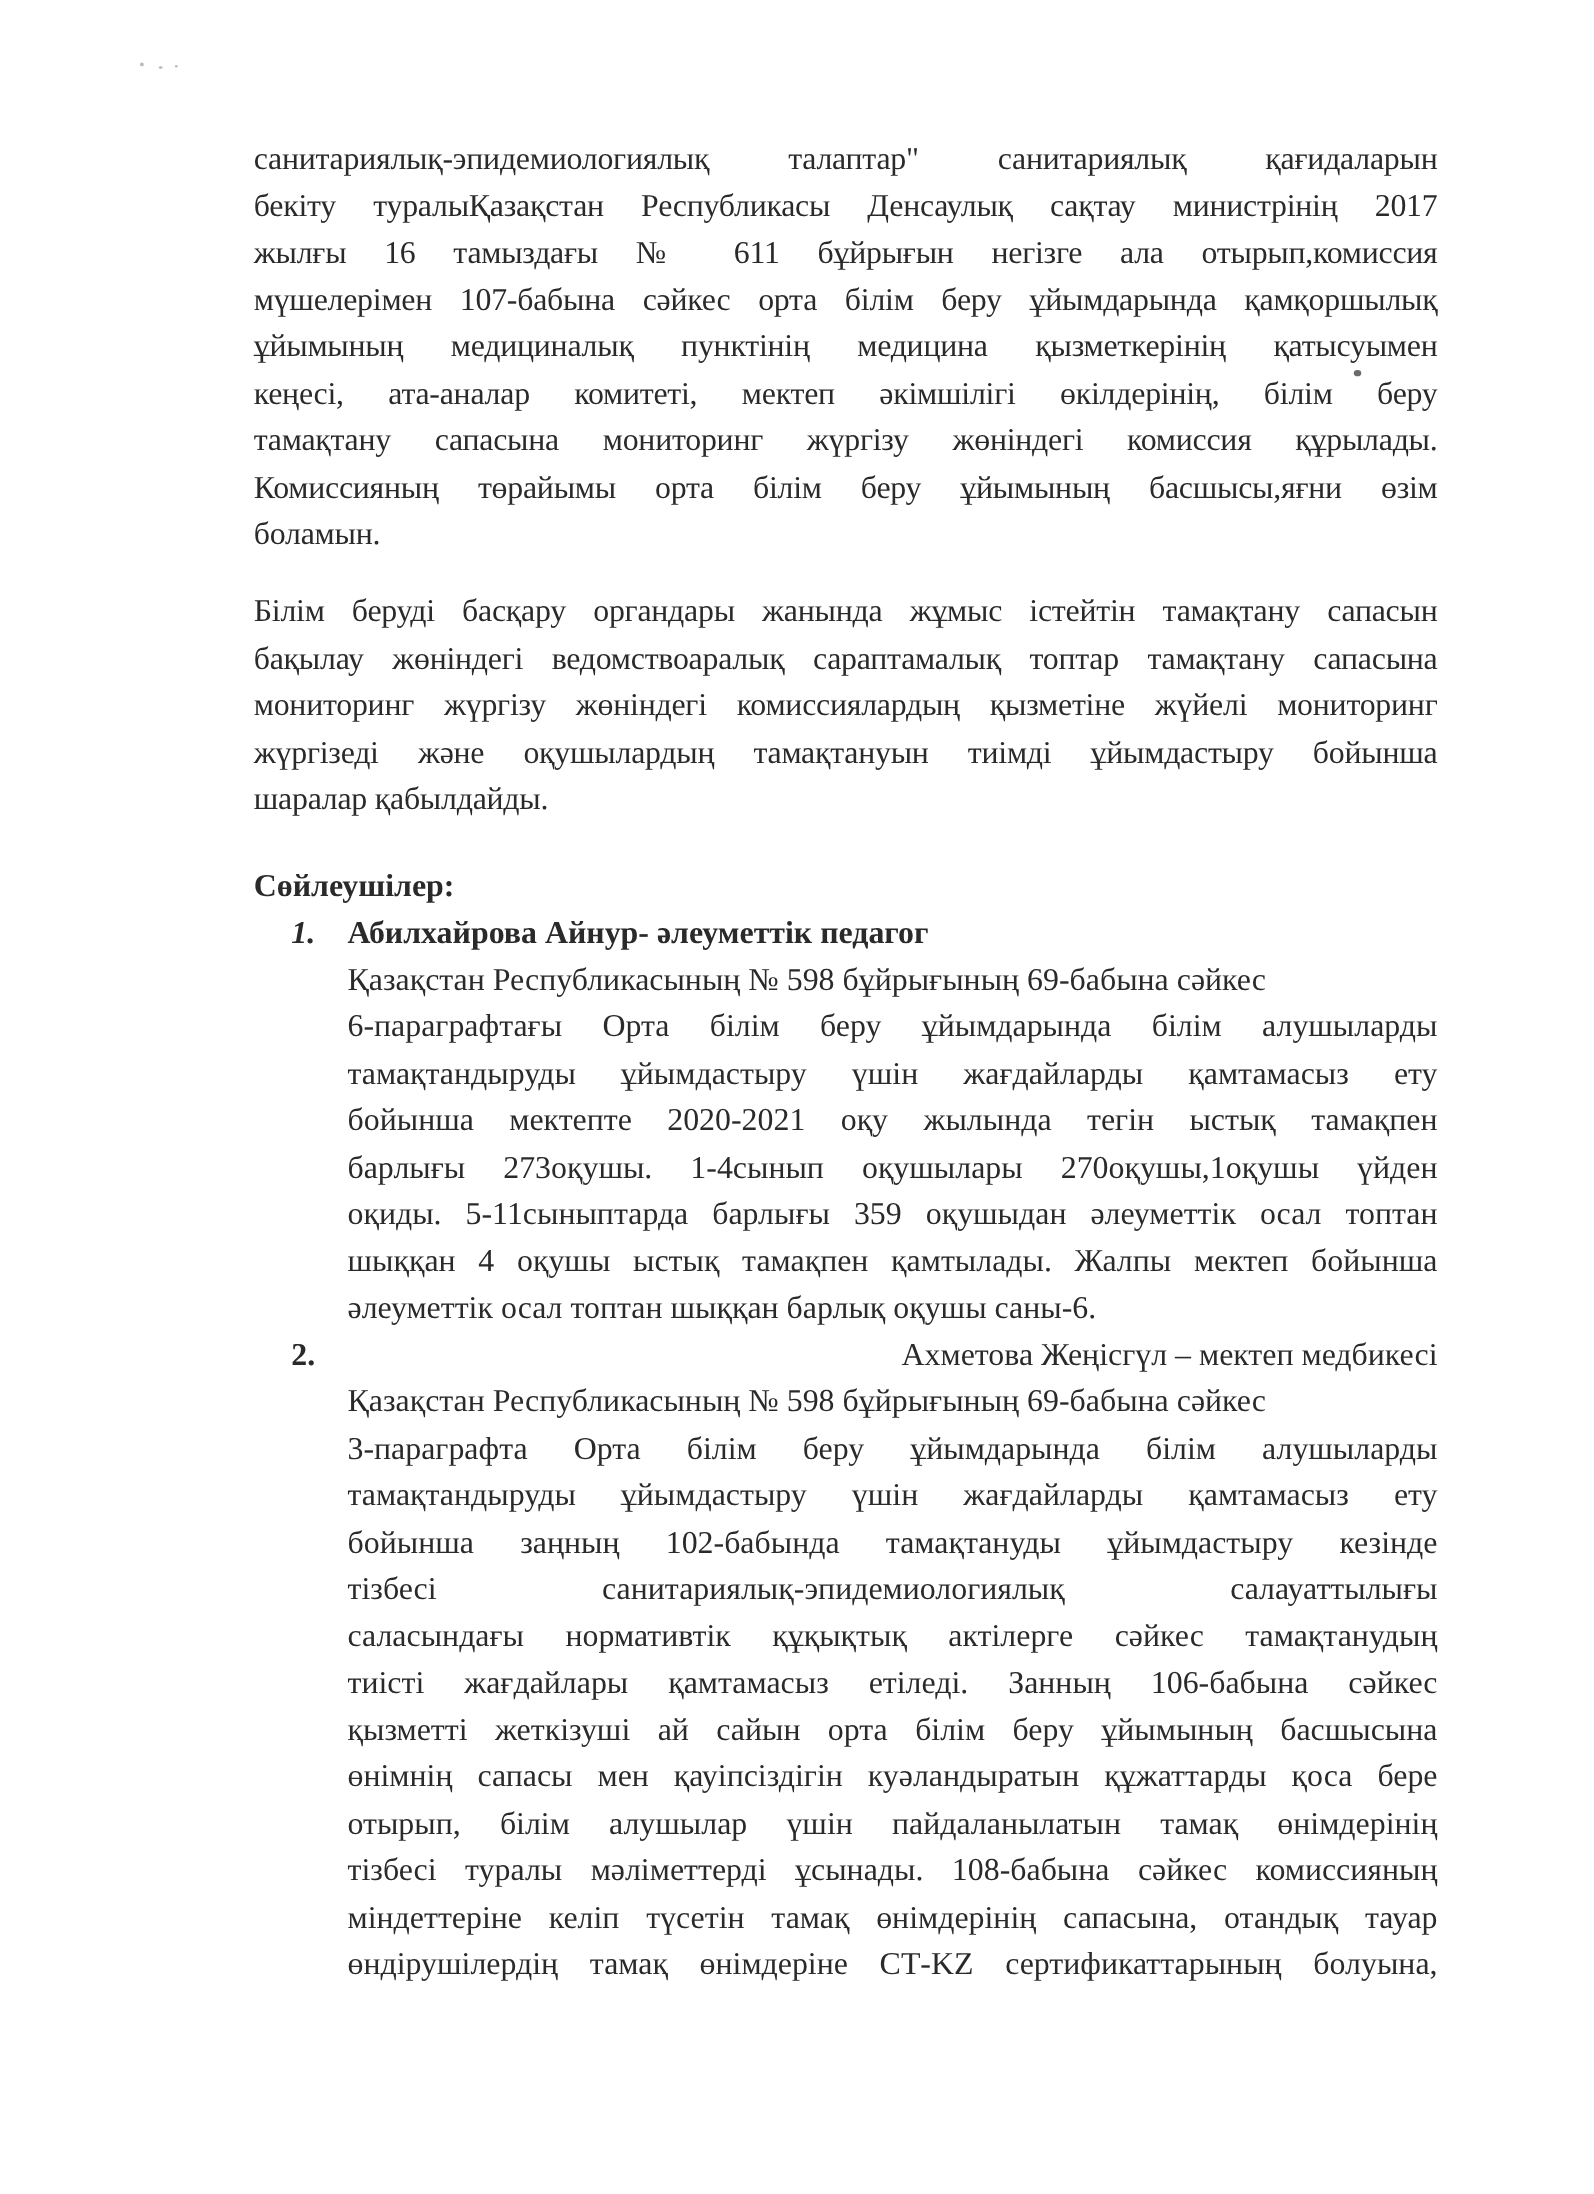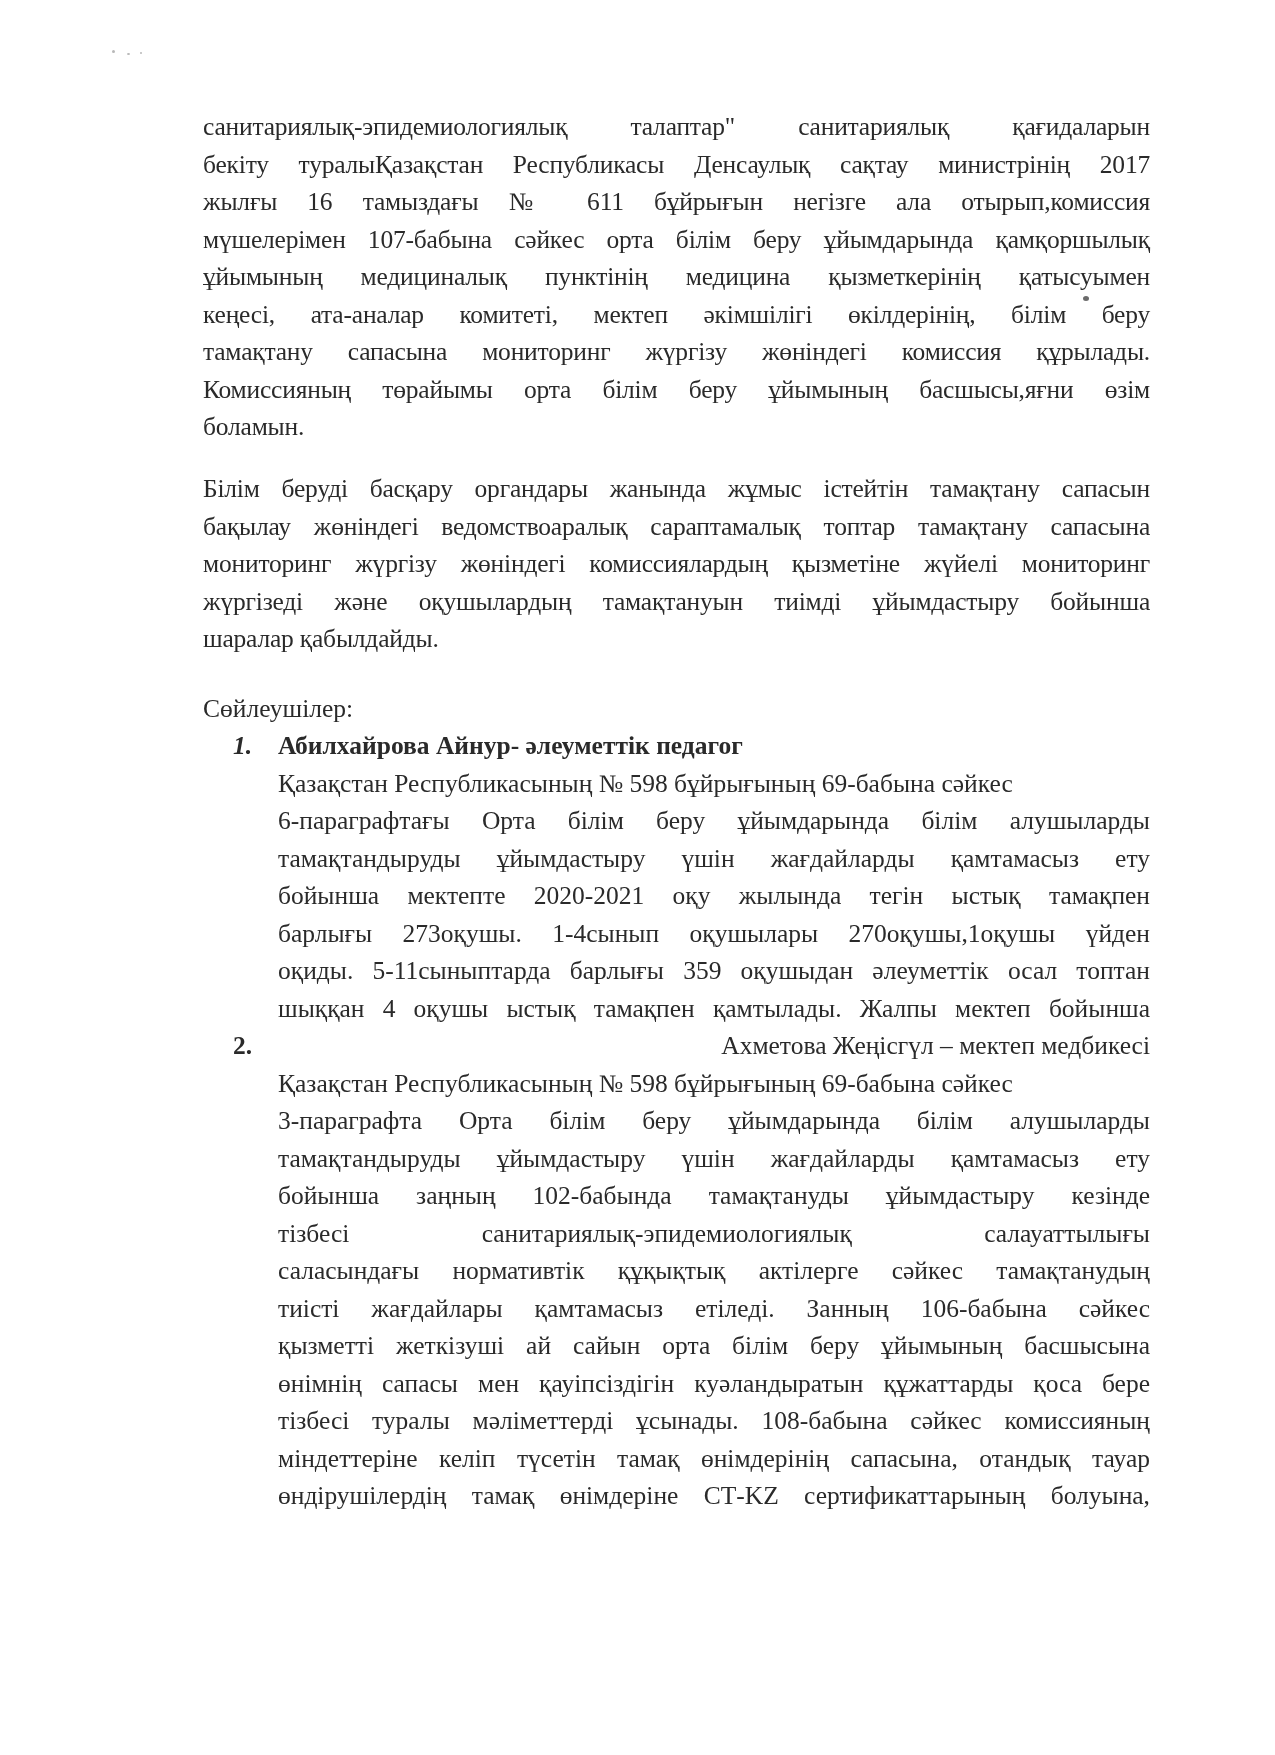--- a/index.html
+++ b/index.html
@@ -30,21 +30,21 @@
     line-height: 37.5px;
     text-align: justify;
     letter-spacing: -0.2px;
   }
   .para1 { top: 108px; }
   .para2 { top: 470px; }
   .heading {
     position: absolute;
     left: 203px;
     top: 690px;
-    font-weight: normal;
+    font-weight: bold;
     font-size: 25.5px;
     line-height: 37.5px;
   }
   .speakers {
     position: absolute;
     left: 233px;
     width: 917px;
     top: 727px;
     font-size: 25.5px;
     line-height: 37.5px;
@@ -101,33 +101,35 @@
     <div class="speaker speaker-1">
       <span class="num">1.</span>
       <span class="line name">Абилхайрова Айнур- әлеуметтік педагог</span>
       <span class="line">Қазақстан Республикасының № 598 бұйрығының 69-бабына сәйкес</span>
       <span class="justify-line">6-параграфтағы Орта білім беру ұйымдарында білім алушыларды</span>
       <span class="justify-line">тамақтандыруды ұйымдастыру үшін жағдайларды қамтамасыз ету</span>
       <span class="justify-line">бойынша мектепте 2020-2021 оқу жылында тегін ыстық тамақпен</span>
       <span class="justify-line">барлығы 273оқушы. 1-4сынып оқушылары 270оқушы,1оқушы үйден</span>
       <span class="justify-line">оқиды. 5-11сыныптарда барлығы 359 оқушыдан әлеуметтік осал топтан</span>
       <span class="justify-line">шыққан 4 оқушы ыстық тамақпен қамтылады. Жалпы мектеп бойынша</span>
+      <span class="line">әлеуметтік осал топтан шыққан барлық оқушы саны-6.</span>
     </div>
 
     <div class="speaker speaker-2">
       <span class="num">2.</span>
       <span class="line name">Ахметова Жеңісгүл – мектеп медбикесі</span>
       <span class="line">Қазақстан Республикасының № 598 бұйрығының 69-бабына сәйкес</span>
       <span class="justify-line">3-параграфта Орта білім беру ұйымдарында білім алушыларды</span>
       <span class="justify-line">тамақтандыруды ұйымдастыру үшін жағдайларды қамтамасыз ету</span>
       <span class="justify-line">бойынша заңның 102-бабында тамақтануды ұйымдастыру кезінде</span>
       <span class="justify-line">тізбесі санитариялық-эпидемиологиялық салауаттылығы</span>
       <span class="justify-line">саласындағы нормативтік құқықтық актілерге сәйкес тамақтанудың</span>
       <span class="justify-line">тиісті жағдайлары қамтамасыз етіледі. Занның 106-бабына сәйкес</span>
       <span class="justify-line">қызметті жеткізуші ай сайын орта білім беру ұйымының басшысына</span>
       <span class="justify-line">өнімнің сапасы мен қауіпсіздігін куәландыратын құжаттарды қоса бере</span>
+      <span class="justify-line">отырып, білім алушылар үшін пайдаланылатын тамақ өнімдерінің</span>
       <span class="justify-line">тізбесі туралы мәліметтерді ұсынады. 108-бабына сәйкес комиссияның</span>
       <span class="justify-line">міндеттеріне келіп түсетін тамақ өнімдерінің сапасына, отандық тауар</span>
       <span class="justify-line">өндірушілердің тамақ өнімдеріне СТ-KZ сертификаттарының болуына,</span>
     </div>
   </div>
 
 </div>
 
 </body></html>

